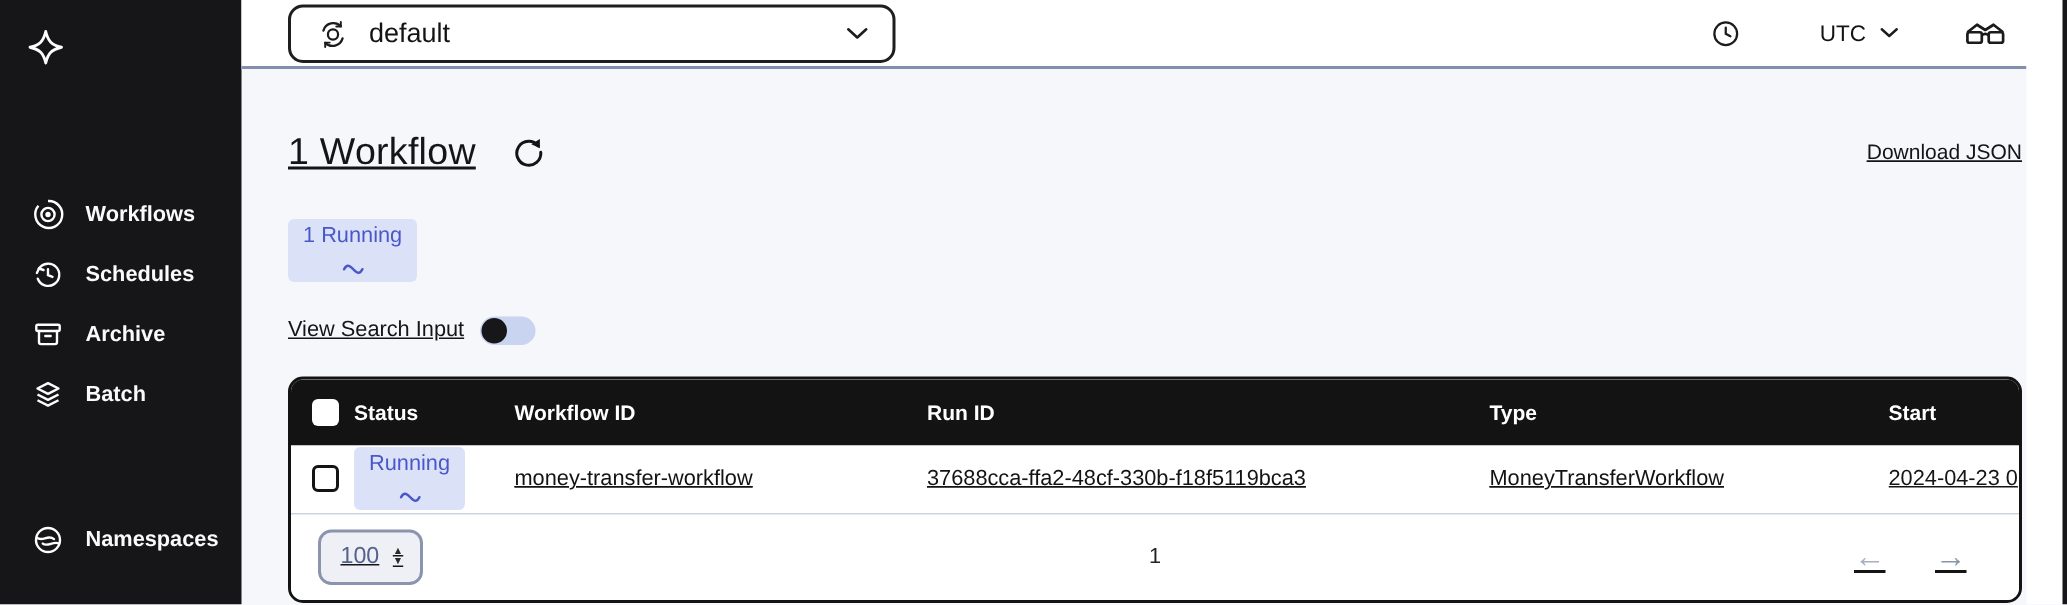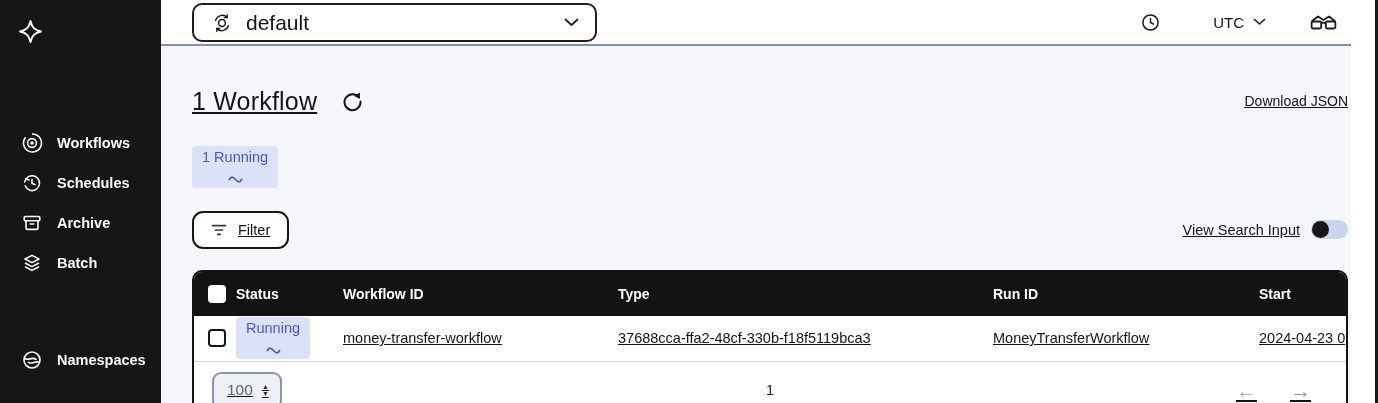--- a/index.html
+++ b/index.html
@@ -21,21 +21,21 @@
   
   .scroll-strip { position:absolute; right:0; top:0; width:27px; height:403px; background:#ffffff;
                   border-right:3px solid #17171a; }
 
   
   .topbar { position:absolute; left:161px; top:0; width:1190px; height:46px; background:#ffffff;
             border-bottom:2px solid #8290ae; display:flex; align-items:center; }
   .ns-select { position:absolute; left:31px; top:3px; width:405px; height:39px; background:#fff;
                border:2px solid #1e1e1e; border-radius:10px; display:flex; align-items:center;
                gap:12px; padding:0 16px; cursor:pointer; }
-  .ns-select-label { font-size:21px; color:#141414; }
+  .ns-select-label { font-size:18px; color:#141414; }
   .ns-chevron { margin-left:auto; }
   .topbar-right { margin-left:auto; display:flex; align-items:center; gap:44px; padding-right:14px; }
   .tz-group { display:flex; align-items:center; gap:9px; cursor:pointer; }
   .tz-label { font-size:15px; color:#141414;margin-left:44px; }
 
   
   .main { position:absolute; left:161px; top:36px; width:1191px; height:355px; padding:0 4px 0 31px;text-decoration:underline; }
 
   .title-row { margin-top:34px; display:flex; align-items:center; justify-content:space-between; }
   .title-left { display:flex; align-items:center; gap:25px; }
@@ -214,48 +214,38 @@
       <span>1 Running</span>
       <span>
         <svg width="15" height="9" viewBox="0 0 15 9" fill="none" stroke="#4a57c8" stroke-width="1.7" stroke-linecap="round">
           <path d="M1.4 4.5 C3 1.4 4.6 1.4 7.5 4.5 C10.4 7.6 12 7.6 13.6 4.5"></path>
         </svg>
       </span>
     </span>
   </div>
 
   <div class="toolbar-row">
-    <button class="filter-btn">
-      <span>
-        <svg width="16" height="12" viewBox="0 0 16 12" stroke="#353535" stroke-width="1.7" stroke-linecap="round">
-          <path d="M1.5 1.6 H14.5"></path>
-          <path d="M4.5 6 H11.5"></path>
-          <path d="M6.8 10.4 H9.2"></path>
-        </svg>
-      </span>
-      <span>Filter</span>
-    </button>
     <div class="vsi-group">
       <span class="vsi-label">View Search Input</span>
       <div class="toggle">
         <div class="toggle-knob"></div>
       </div>
     </div>
   </div>
 
   <section class="wf-table">
 
     <div class="thead grid-cols">
       <div class="cb-cell">
         <div class="cb-header"></div>
       </div>
       <div class="th">Status</div>
       <div class="th">Workflow ID</div>
+      <div class="th">Run ID</div>
       <div class="th">Type</div>
-      <div class="th">Run ID</div>
       <div class="th">Start</div>
     </div>
 
     <div class="trow grid-cols">
       <div class="cb-cell">
         <div class="cb-row"></div>
       </div>
       <div>
         <span class="badge">
           <span>Running</span>

